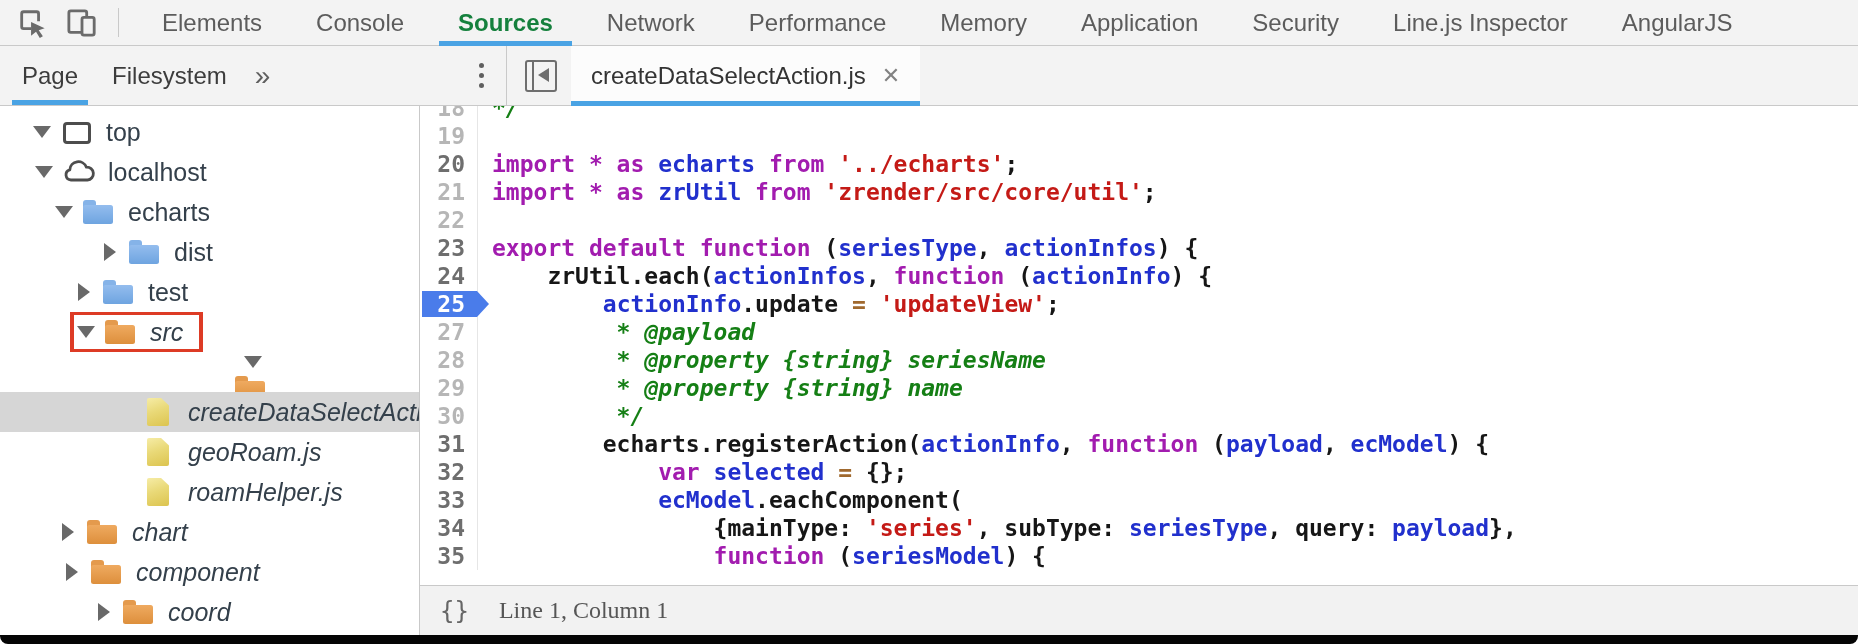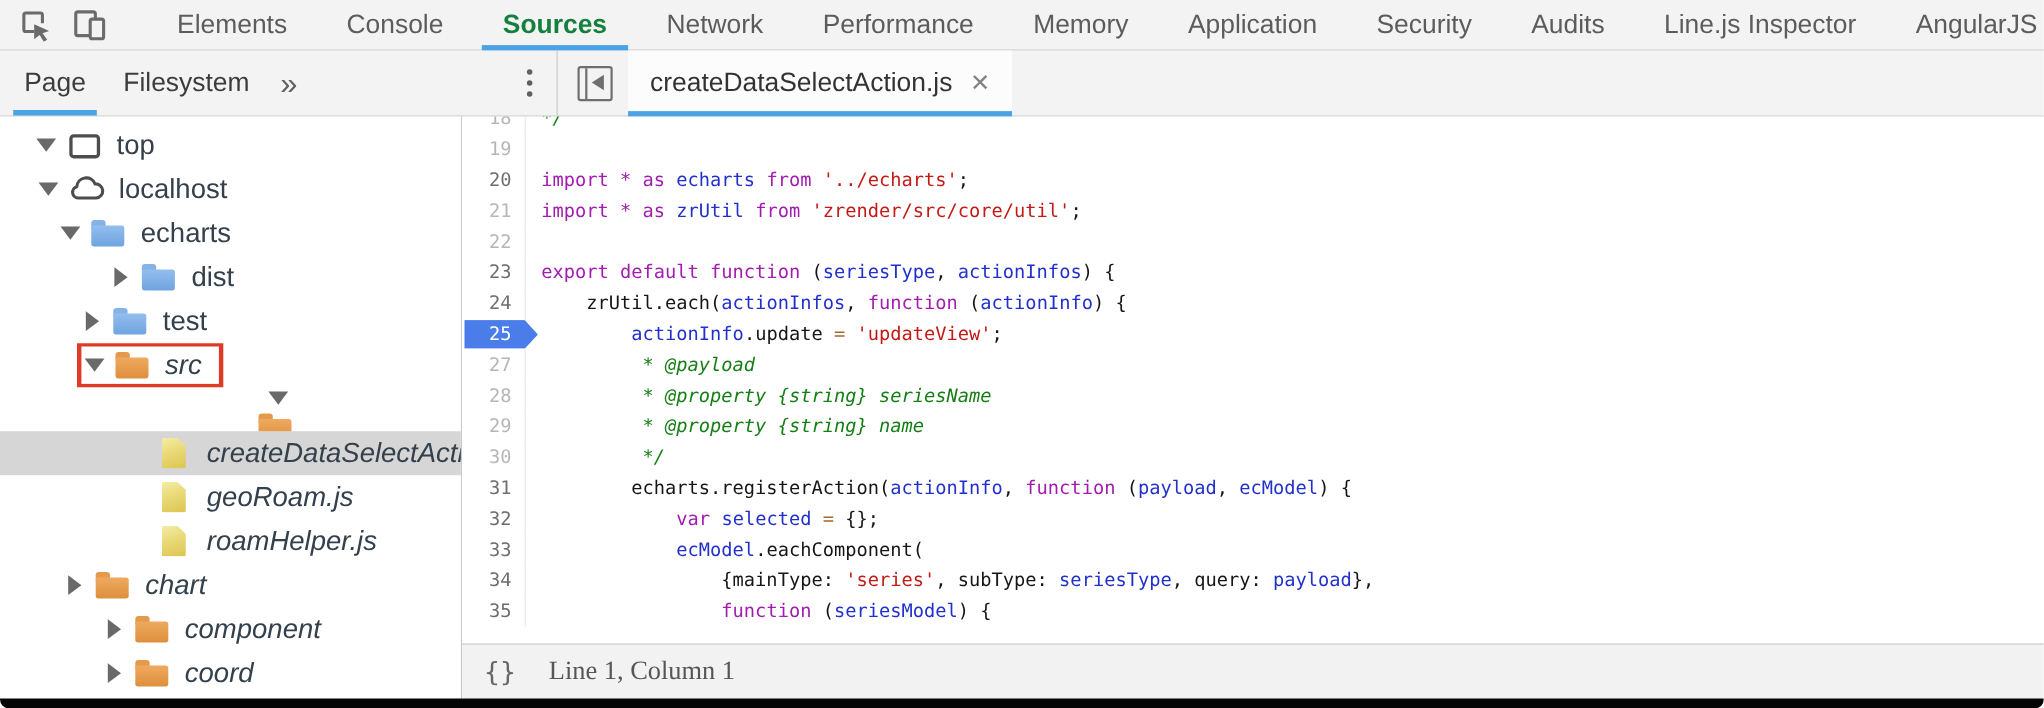--- a/index.html
+++ b/index.html
@@ -63,21 +63,21 @@
   .ic-folder-orange::before{content:"";position:absolute;left:1px;top:4px;width:13px;height:8px;border-radius:3px 3px 0 0;background:#e49a4d;}
   .ic-folder-orange::after{content:"";position:absolute;left:1px;top:9px;width:30px;height:19px;border-radius:2.5px;background:linear-gradient(180deg,#efaa60,#dd8f3c);}
   .ic-file::after{content:"";position:absolute;left:5px;top:2px;width:22px;height:28px;border-radius:2px;
     background:linear-gradient(160deg,#f6eca6 0%,#e9d978 45%,#dcc44f 100%);
     clip-path:polygon(0 0,64% 0,100% 27%,100% 100%,0 100%);}
   .red-box{display:flex;align-items:center;border:4px solid var(--red);padding:1px 16px 1px 2px;margin-left:-4px;}
   
   .code-pane{position:absolute;left:420px;right:0;top:106px;height:479px;background:#fff;overflow:hidden;}
   .code-scroll{margin-top:-12px;}
   .cline{display:flex;height:28px;line-height:28px;font-family:"DejaVu Sans Mono",monospace;
-    font-size:17px;white-space:pre;}
+    font-size:23px;white-space:pre;font-weight:bold;}
   .ln{width:58px;flex-shrink:0;text-align:right;padding-right:12px;box-sizing:border-box;
     color:#6e6e6e;border-right:1px solid #e6e6e6;position:relative;}
   .ln.dim{color:#b6b6b6;}
   .ln.bp{color:#fff;}
   .ln.bp::before{content:"";position:absolute;left:2px;top:1px;bottom:1px;right:-12px;z-index:0;
     background:var(--bp);clip-path:polygon(0 0,82% 0,100% 50%,82% 100%,0 100%);}
   .ln span{position:relative;z-index:1;}
   .code{padding-left:14px;color:#161616;}
   .tok-k{color:#a21caf;}
   .tok-v{color:#2130cd;}
@@ -114,21 +114,20 @@
   <div class="tb-sep"></div>
   <div class="tb-tabs">
       <div class="tb-tab">Elements</div>
       <div class="tb-tab">Console</div>
       <div class="tb-tab active">Sources</div>
       <div class="tb-tab">Network</div>
       <div class="tb-tab">Performance</div>
       <div class="tb-tab">Memory</div>
       <div class="tb-tab">Application</div>
       <div class="tb-tab">Security</div>
-      <div class="tb-tab">Audits</div>
       <div class="tb-tab">Line.js Inspector</div>
       <div class="tb-tab">AngularJS</div>
     </div>
 </div>
 
 <div class="subbar">
   <div class="nav-tabbar">
     <div class="nav-tab active" style="order: 1;">Page</div>
       <div class="nav-tab" style="order: 1;">Filesystem</div>
       <div class="nav-more" style="order:2;">»</div>
@@ -218,21 +217,21 @@
       <span class="ic ic-file"></span>
       <span class="lbl">roamHelper.js</span>
     </div>
     <div class="tree-row italic" style="padding-left: 58px;">
       <span class="arrow collapsed">
         <i></i>
       </span>
       <span class="ic ic-folder-orange"></span>
       <span class="lbl">chart</span>
     </div>
-    <div class="tree-row italic" style="padding-left: 94px;">
+    <div class="tree-row italic" style="padding-left: 62px;">
       <span class="arrow collapsed">
         <i></i>
       </span>
       <span class="ic ic-folder-orange"></span>
       <span class="lbl">component</span>
     </div>
     <div class="tree-row italic" style="padding-left: 94px;">
       <span class="arrow collapsed">
         <i></i>
       </span>

